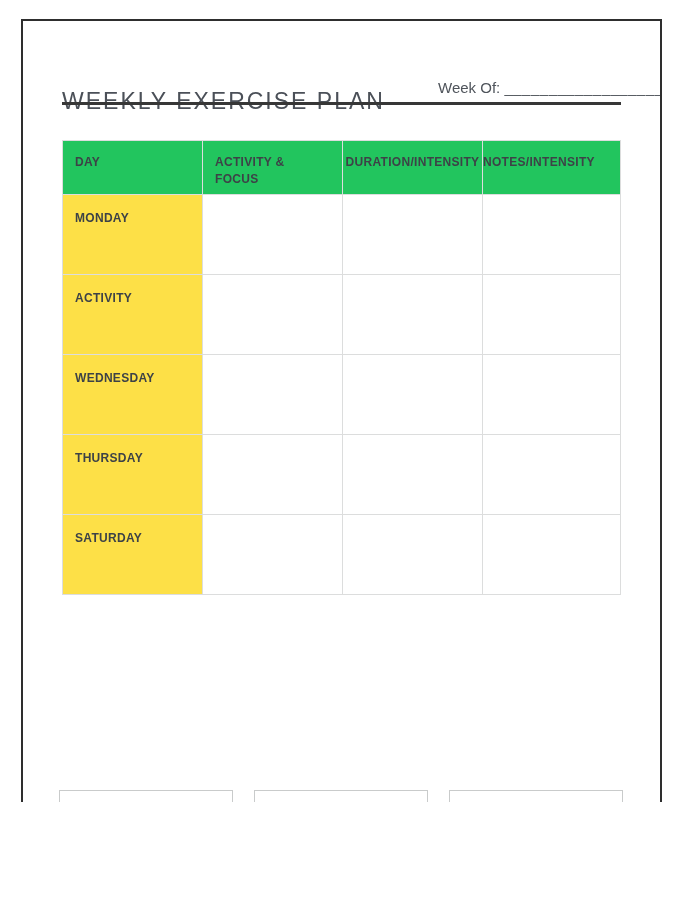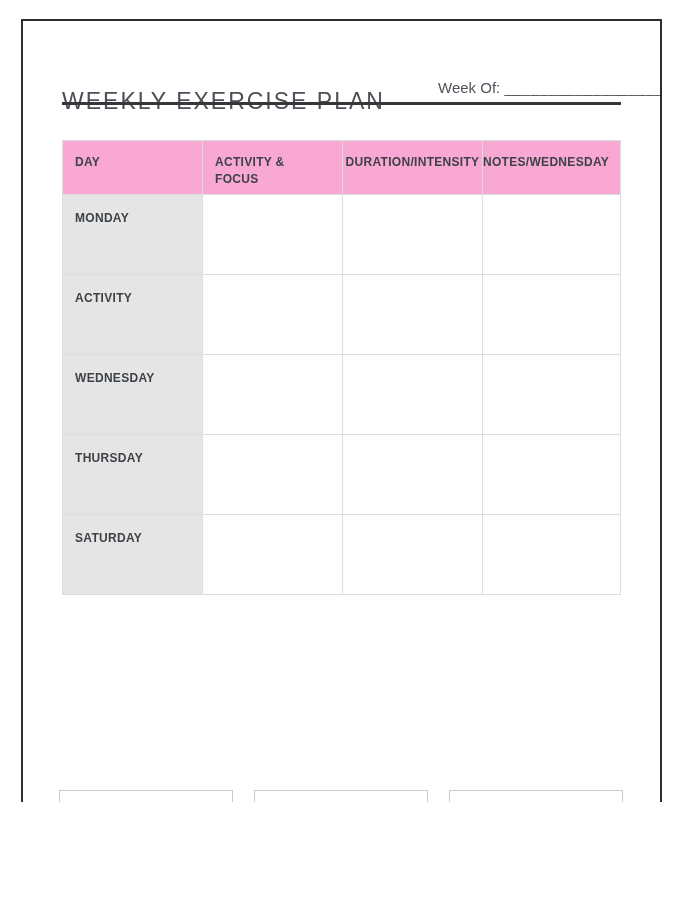--- a/index.html
+++ b/index.html
@@ -50,21 +50,21 @@
     border-collapse:collapse;
     table-layout:fixed;
     width:558px;
   }
   th, td {
     border:1px solid #dcdddd;
     vertical-align:top;
     box-sizing:border-box;
   }
   th {
-    background:#f9a8d4;
+    background:#22c55e;
     height:54px;
     text-align:left;
     padding:13px 2px 0 12px;
     font-size:12px;
     font-weight:700;
     letter-spacing:0.3px;
     color:#3d4247;
     line-height:1.4;
   }
   th.col-activity .wrap-narrow { display:block; width:86px; }
@@ -79,21 +79,21 @@
     white-space:nowrap;
     overflow:visible;
   }
   td {
     height:80px;
     background:#ffffff;
     padding:16px 2px 0 12px;
     font-size:12px;
   }
   td.day-cell {
-    background:#e5e5e5;
+    background:#fde047;
     font-weight:700;
     letter-spacing:0.3px;
     color:#3d4247;
   }
   .footer-boxes {
     position:absolute;
     left:36px; top:769px;
     display:flex;
     gap:21px;
   }
@@ -126,21 +126,21 @@
         <col style="width:140px">
         <col style="width:138px">
       </colgroup>
       <thead>
         <tr>
           <th class="col-day">DAY</th>
           <th class="col-activity">
             <span class="wrap-narrow">ACTIVITY &amp; FOCUS</span>
           </th>
           <th class="col-duration">DURATION/INTENSITY</th>
-          <th class="col-notes">NOTES/WEDNESDAY</th>
+          <th class="col-notes">NOTES/INTENSITY</th>
         </tr>
       </thead>
       <tbody id="table-body">
     <tr>
       <td class="day-cell">MONDAY</td>
       <td></td>
       <td></td>
       <td></td>
     </tr>
 

